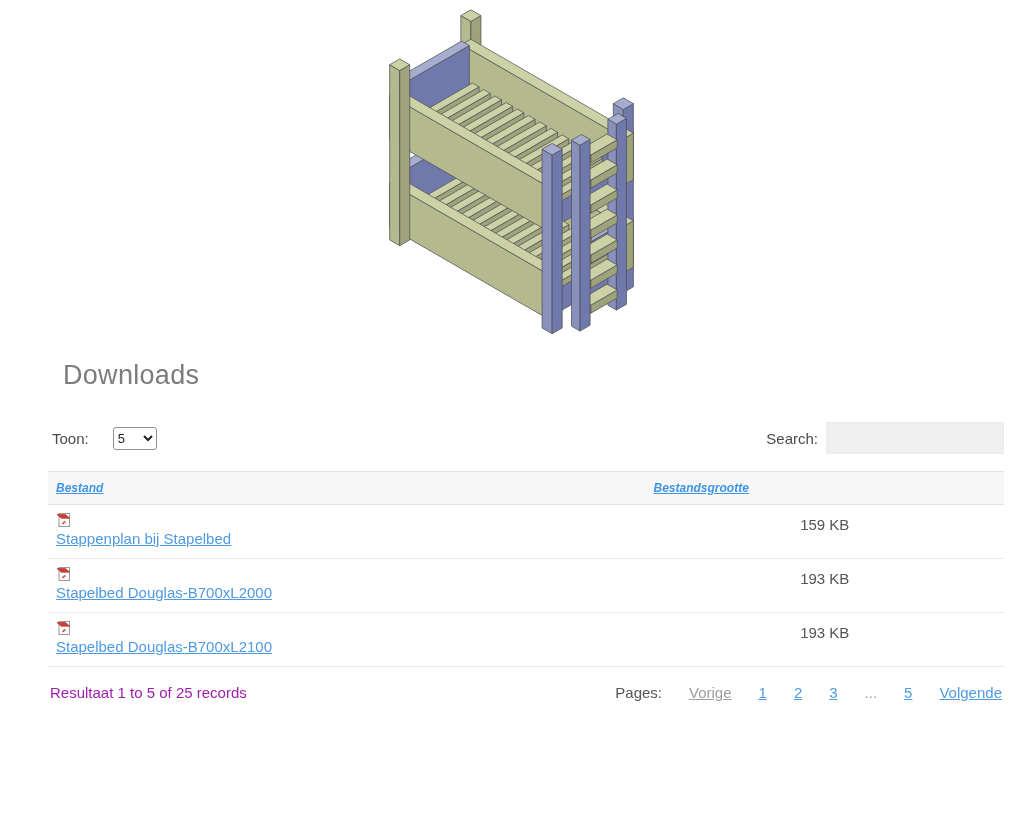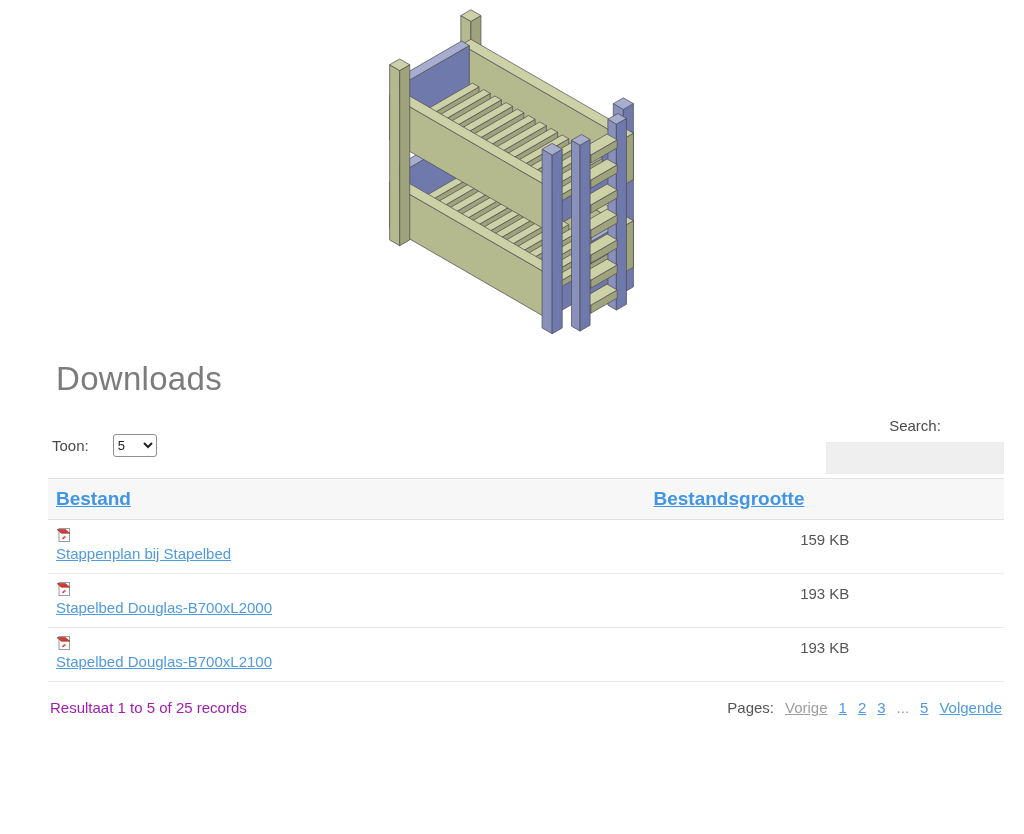--- a/index.html
+++ b/index.html
@@ -5,53 +5,53 @@
   * { margin:0; padding:0; box-sizing:border-box; }
   html,body { background:#fff; }
   body {
     width:1024px; height:834px; overflow:hidden;
     font-family:"Liberation Sans", sans-serif;
     font-size:15px; color:var(--text-dark,#555);
   }
   .hero { text-align:center; padding-top:6px; height:344px; }
   .container { margin:0 20px 0 48px; width:956px; }
   h1.page-title {
-    font-size:33px; font-weight:400; color:var(--heading-gray,#7c7c7c);
-    letter-spacing:.3px; margin:16px 0 30px 8px;
+    font-size:27px; font-weight:400; color:var(--heading-gray,#7c7c7c);
+    letter-spacing:.3px; margin:16px 0 30px 15px;
   }
   .controls { display:flex; justify-content:space-between; align-items:center; height:34px; }
   .show-wrap { display:flex; align-items:center; gap:24px; color:#4a4a4a; padding-left:4px; }
   .show-select {
     font-family:"Liberation Sans", sans-serif; font-size:13px;
     width:44px; height:23px; border:1px solid #8f8f8f; border-radius:3px; background:#fff; color:#222;
   }
-  .search-wrap { display:flex; align-items:center; gap:8px; color:#4a4a4a;flex-direction:column; }
+  .search-wrap { display:flex; align-items:center; gap:8px; color:#4a4a4a; }
   .search-input {
     width:178px; height:32px; background:var(--search-bg,#efefef);
     border:1px solid #ebebeb; outline:none; padding:0 8px;
     font-family:"Liberation Sans", sans-serif; font-size:14px; color:#444;
   }
   table.dl-table { width:100%; border-collapse:collapse; margin-top:16px; }
   .dl-table th {
     text-align:left; background:var(--header-bg,#f7f7f7);
     border-top:1px solid #e2e2e2; border-bottom:1px solid #e2e2e2;
-    padding:9px 8px; font-size:19px;
+    padding:9px 8px; font-size:12px;font-style:italic;
   }
   .dl-table th a { color:var(--header-link-blue,#4195e6); font-weight:bold; text-decoration:underline; }
   .dl-table td {
     border-bottom:1px solid var(--border-light,#e9e9e9);
     padding:7px 8px 11px 8px; vertical-align:top;
   }
   .dl-table col.c1 { width:62.5%; }
   .pdf-icon { display:block; width:16px; height:16px; margin-bottom:2px; }
   a.file-link { color:var(--link-blue,#4f9ae1); text-decoration:underline; }
   .size-cell { color:#555; padding-top:11px !important;text-align:center; }
   .table-footer { display:flex; justify-content:space-between; align-items:center; margin-top:17px; padding:0 2px; }
   .result-text { color:#a21caf; }
-  .pagination { display:flex; align-items:center; gap:11px; color:#555; }
+  .pagination { display:flex; align-items:center; gap:27px; color:#555; }
   .pagination a { text-decoration:underline; }
   a.page-prev { color:var(--muted-gray,#9d9d9d); }
   a.page-num, a.page-next { color:var(--link-blue,#4f9ae1); }
   .page-ellipsis { color:#9d9d9d; }
 </style>
 </head>
 <body>
 
 <div class="hero">
   <svg id="bed-svg" viewBox="-95 -209 282 371" width="252" height="332">

